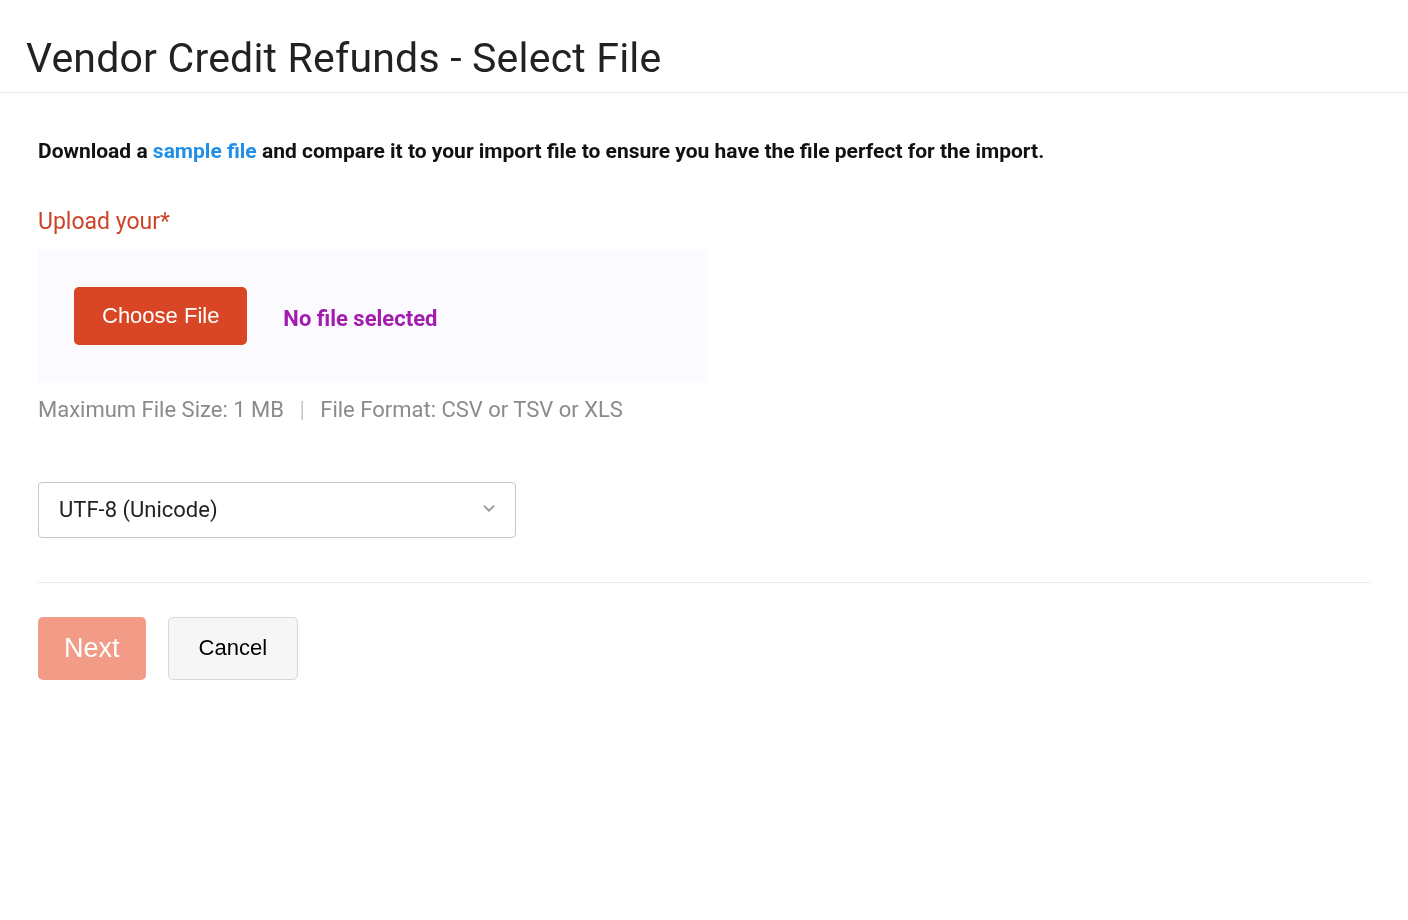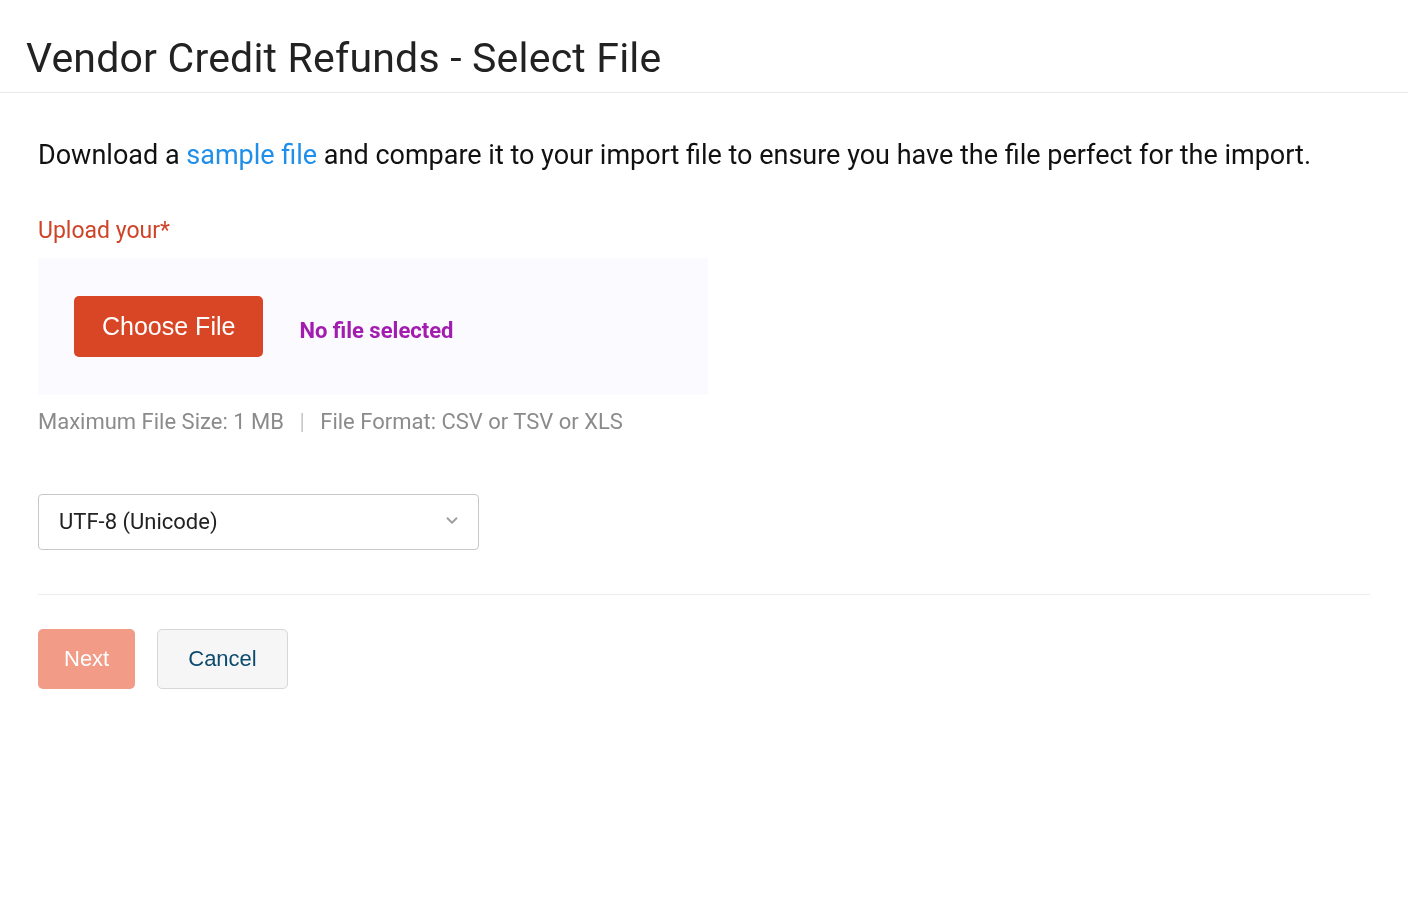--- a/index.html
+++ b/index.html
@@ -3,47 +3,47 @@
 <meta charset="utf-8">
 <style>
   * { box-sizing: border-box; margin: 0; padding: 0; }
   html, body { width: 1408px; height: 920px; background: #fff; font-family: -apple-system, BlinkMacSystemFont, "Segoe UI", Roboto, "Helvetica Neue", Arial, sans-serif; color: #111; }
 
   .header-region { padding: 34px 26px 10px 26px; border-bottom: 1px solid #e9e9e9; }
   .page-title { font-size: 41px; font-weight: 400; color: #222; letter-spacing: 0.2px; }
 
   .content { padding: 42px 38px 0 38px; }
 
-  .intro { font-size: 27px; font-weight: 400; color: #111; line-height: 1.55; max-width: 1300px; }
+  .intro { font-size: 21px; font-weight: 700; color: #111; line-height: 1.55; max-width: 1300px; }
   .intro .link { color: #1f8fe9; cursor: pointer; }
 
   .field-label { font-size: 23px; font-weight: 400; color: #cf4327; margin-top: 40px; }
   .field-label .asterisk { color: #cf4327; }
 
   .field-label.dotted { display: inline-block; padding-bottom: 3px; border-bottom: 2px dotted #c9c2bf; }
 
   .upload-box { margin-top: 14px; width: 670px; background: #fbfaff; padding: 38px 36px; }
-  .choose-btn { display: inline-block; background: #d94625; color: #fff; font-size: 25px; font-weight: 500; padding: 16px 28px; border-radius: 5px; border: none; cursor: pointer; }
+  .choose-btn { display: inline-block; background: #d94625; color: #fff; font-size: 22px; font-weight: 500; padding: 16px 28px; border-radius: 5px; border: none; cursor: pointer; }
   .no-file { display: inline-block; margin-left: 32px; font-size: 22px; font-weight: 700; color: #a21caf; vertical-align: middle; }
 
   .hint { margin-top: 14px; font-size: 22px; color: #8b8b8b; font-weight: 400; }
   .hint .divider { display: inline-block; color: #c8c8c8; margin: 0 10px; }
 
   .encoding-section { margin-top: 60px; }
 
-  .select-wrap { margin-top: 4px; position: relative; width: 441px; }
+  .select-wrap { margin-top: 4px; position: relative; width: 478px; }
   .select { width: 100%; height: 56px; border: 1px solid #c8c8c8; border-radius: 4px; background: #fff; padding: 0 50px 0 20px; font-size: 22px; color: #222; display: flex; align-items: center; cursor: pointer; }
   .select .chevron { position: absolute; right: 18px; top: 50%; transform: translateY(-50%); pointer-events: none; }
   .select .chevron svg { width: 18px; height: 18px; stroke: #9e9e9e; }
 
   .footer-divider { margin-top: 44px; border-top: 1px solid #ececec; }
 
   .footer-actions { margin-top: 34px; display: flex; gap: 22px; }
-  .btn-next { background: #f29b87; color: #fff; font-size: 22px; font-weight: 500; border: none; border-radius: 5px; padding: 16px 26px; cursor: pointer; text-align: center; }
-  .btn-cancel { background: #f6f6f6; color: #0c4a6e; font-size: 22px; font-weight: 400; border: 1px solid #d7d7d7; border-radius: 5px; padding: 16px 30px; cursor: pointer; }
+  .btn-next { background: #f29b87; color: #fff; font-size: 27px; font-weight: 500; border: none; border-radius: 5px; padding: 16px 26px; cursor: pointer; text-align: center; }
+  .btn-cancel { background: #f6f6f6; color: #000000; font-size: 22px; font-weight: 400; border: 1px solid #d7d7d7; border-radius: 5px; padding: 16px 30px; cursor: pointer; }
 </style>
 </head>
 <body>
 
 <div class="header-region">
   <h1 class="page-title">Vendor Credit Refunds - Select File</h1>
 </div>
 
 <div class="content">
 

